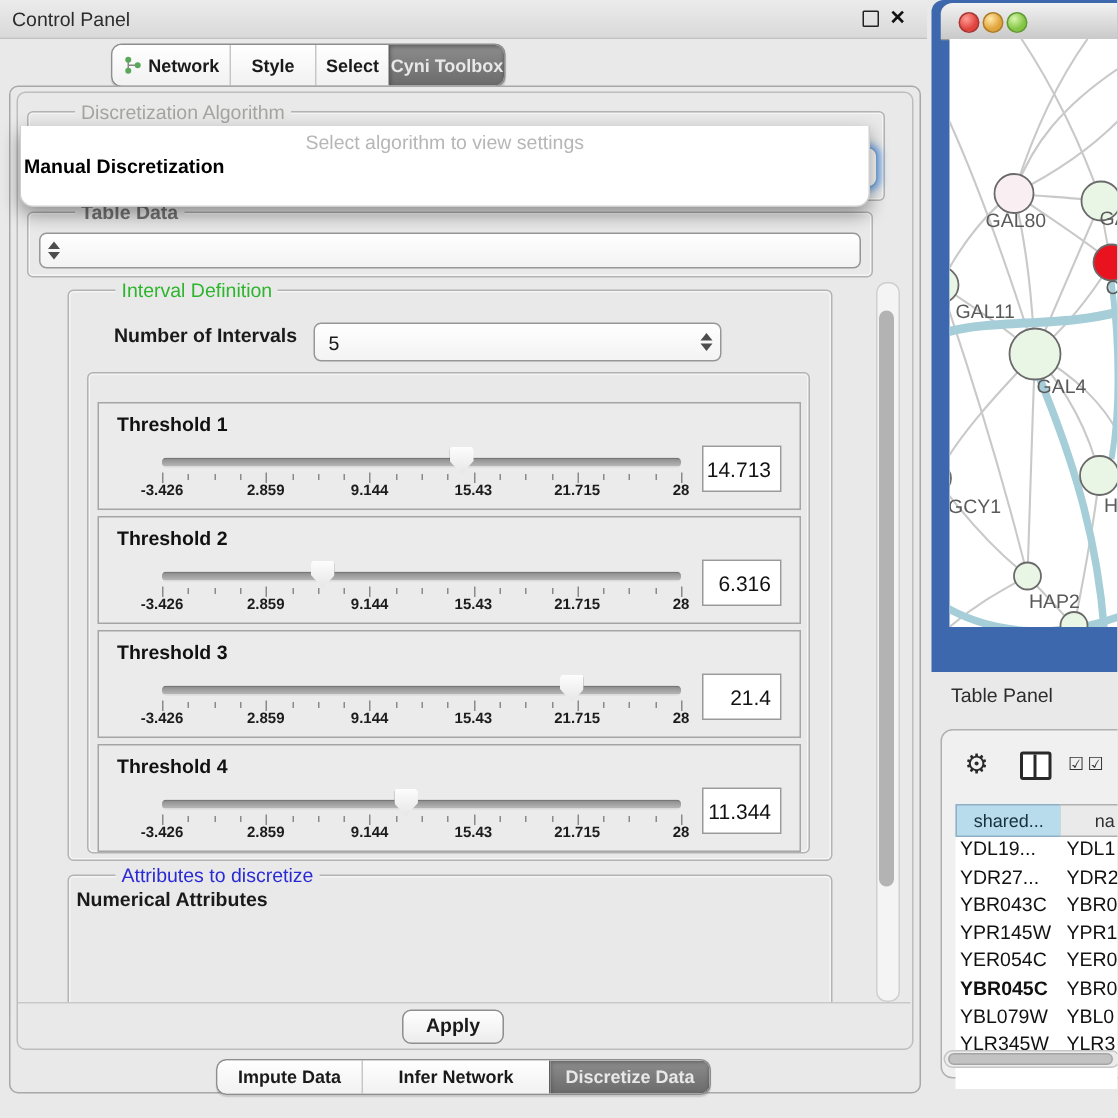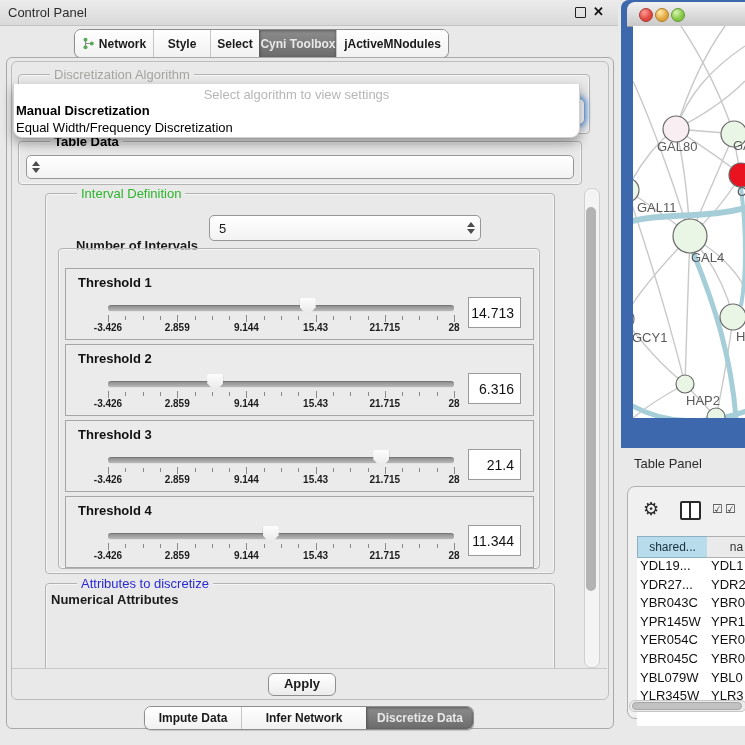--- a/index.html
+++ b/index.html
@@ -27,21 +27,21 @@
   .neticon{width:13px;height:13px;margin-right:4px;}
   
   .outer-panel{left:6px;top:57px;width:606px;height:670px;border:1px solid #a8a8a8;border-radius:6px;background:#e9e9e9;}
   .inner-panel{left:11px;top:61px;width:596px;height:637px;border:1px solid #bdbdbd;border-radius:6px;background:#e9e9e9;}
   
   .fieldset{border:1px solid #b3b3b3;border-radius:4px;box-shadow:inset 0 0 0 1px rgba(255,255,255,.55);}
   .fieldset>.flabel{position:absolute;top:-8px;left:8px;background:#e9e9e9;padding:0 4px;font-size:13px;white-space:nowrap;margin-left:23px;}
   .flabel.green{color:#2db52d;}
   .flabel.blue{color:#2a2ad4;}
   .flabel.gray{color:#a5a5a0;}
-  .flabel.dark{color:#000000;font-weight:bold;text-align:center;}
+  .flabel.dark{color:#737373;font-weight:bold;text-align:center;}
   
   .combo{background:linear-gradient(#ffffff,#f3f3f3);border:1px solid #979797;border-radius:5px;
          font-size:13px;display:flex;align-items:center;}
   .combo .cval{flex:1;padding-left:9px;white-space:nowrap;overflow:hidden;}
   .combo .arrows{width:18px;display:flex;flex-direction:column;align-items:center;gap:2px;}
   .tri-up{width:0;height:0;border-left:4px solid transparent;border-right:4px solid transparent;border-bottom:5px solid #4d4d4d;}
   .tri-down{width:0;height:0;border-left:4px solid transparent;border-right:4px solid transparent;border-top:5px solid #4d4d4d;}
   
   .combo-focused{left:420px;top:98px;width:163px;height:25px;border-radius:6px;background:#f7f7f7;
                  border:1px solid #7aa6d6;box-shadow:0 0 5px 2px rgba(96,156,227,.85);z-index:4;}
@@ -123,54 +123,50 @@
   </div>
   <div class="tab" style="width:56px">
     <span>Style</span>
   </div>
   <div class="tab" style="width:48px">
     <span>Select</span>
   </div>
   <div class="tab sel" style="width:76px">
     <span>Cyni Toolbox</span>
   </div>
-  <div class="tab" style="width:111px">
-    <span>jActiveMNodules</span>
-  </div>
 </div>
 
 <div class="abs outer-panel"></div>
 <div class="abs inner-panel"></div>
 
 <div class="abs fieldset" style="left:18px;top:74px;width:570px;height:58px;">
   <span class="flabel gray">Discretization Algorithm</span>
 </div>
 <div class="abs combo combo-focused"></div>
 
 <div class="abs popup">
   <div class="ph">Select algorithm to view settings</div>
   <div class="opt1">Manual Discretization</div>
-  <div class="opt2">Equal Width/Frequency Discretization</div>
 </div>
 
 <div class="abs fieldset" style="left:18px;top:141px;width:562px;height:42px;">
   <span class="flabel dark">Table Data</span>
 </div>
 <div class="abs combo" style="left:26px;top:155px;width:546px;height:22px;">
   <span class="arrows">
       <span class="tri-up"></span>
       <span class="tri-down"></span>
     </span>
 </div>
 
 <div class="abs viewport">
 
   <div class="abs fieldset" style="left:33px;top:7px;width:508px;height:379px;">
     <span class="flabel green">Interval Definition</span>
-    <div class="abs" style="left:30px;top:22px;font-size:13px;font-weight:bold;margin-top:22px;">Number of Intervals</div>
+    <div class="abs" style="left:30px;top:22px;font-size:13px;font-weight:bold;">Number of Intervals</div>
     <div class="abs combo" style="left:163px;top:21px;width:270px;height:24px;">
       <span class="cval">5</span>
       <span class="arrows">
           <span class="tri-up"></span>
           <span class="tri-down"></span>
         </span>
     </div>
 
     <div class="abs fieldset" style="left:12px;top:54px;width:480px;height:319px;">
       <div class="abs" style="left:0;top:0;width:480px;height:319px;" id="thresholds-container">
@@ -415,21 +411,21 @@
     </div>
     <div class="tp-row" style="top: 55.8px;">
       <span style="left: 3px;">YPR145W</span>
       <span style="left: 74px;">YPR1</span>
     </div>
     <div class="tp-row" style="top: 74.4px;">
       <span style="left: 3px;">YER054C</span>
       <span style="left: 74px;">YER0</span>
     </div>
     <div class="tp-row" style="top: 93px;">
-      <span style="left: 3px;">YBR045C</span>
+      <span style="left: 3px; font-weight: bold;">YBR045C</span>
       <span style="left: 74px;">YBR0</span>
     </div>
     <div class="tp-row" style="top: 111.6px;">
       <span style="left: 3px;">YBL079W</span>
       <span style="left: 74px;">YBL0</span>
     </div>
     <div class="tp-row" style="top: 130.2px;">
       <span style="left: 3px;">YLR345W</span>
       <span style="left: 74px;">YLR3</span>
     </div>

